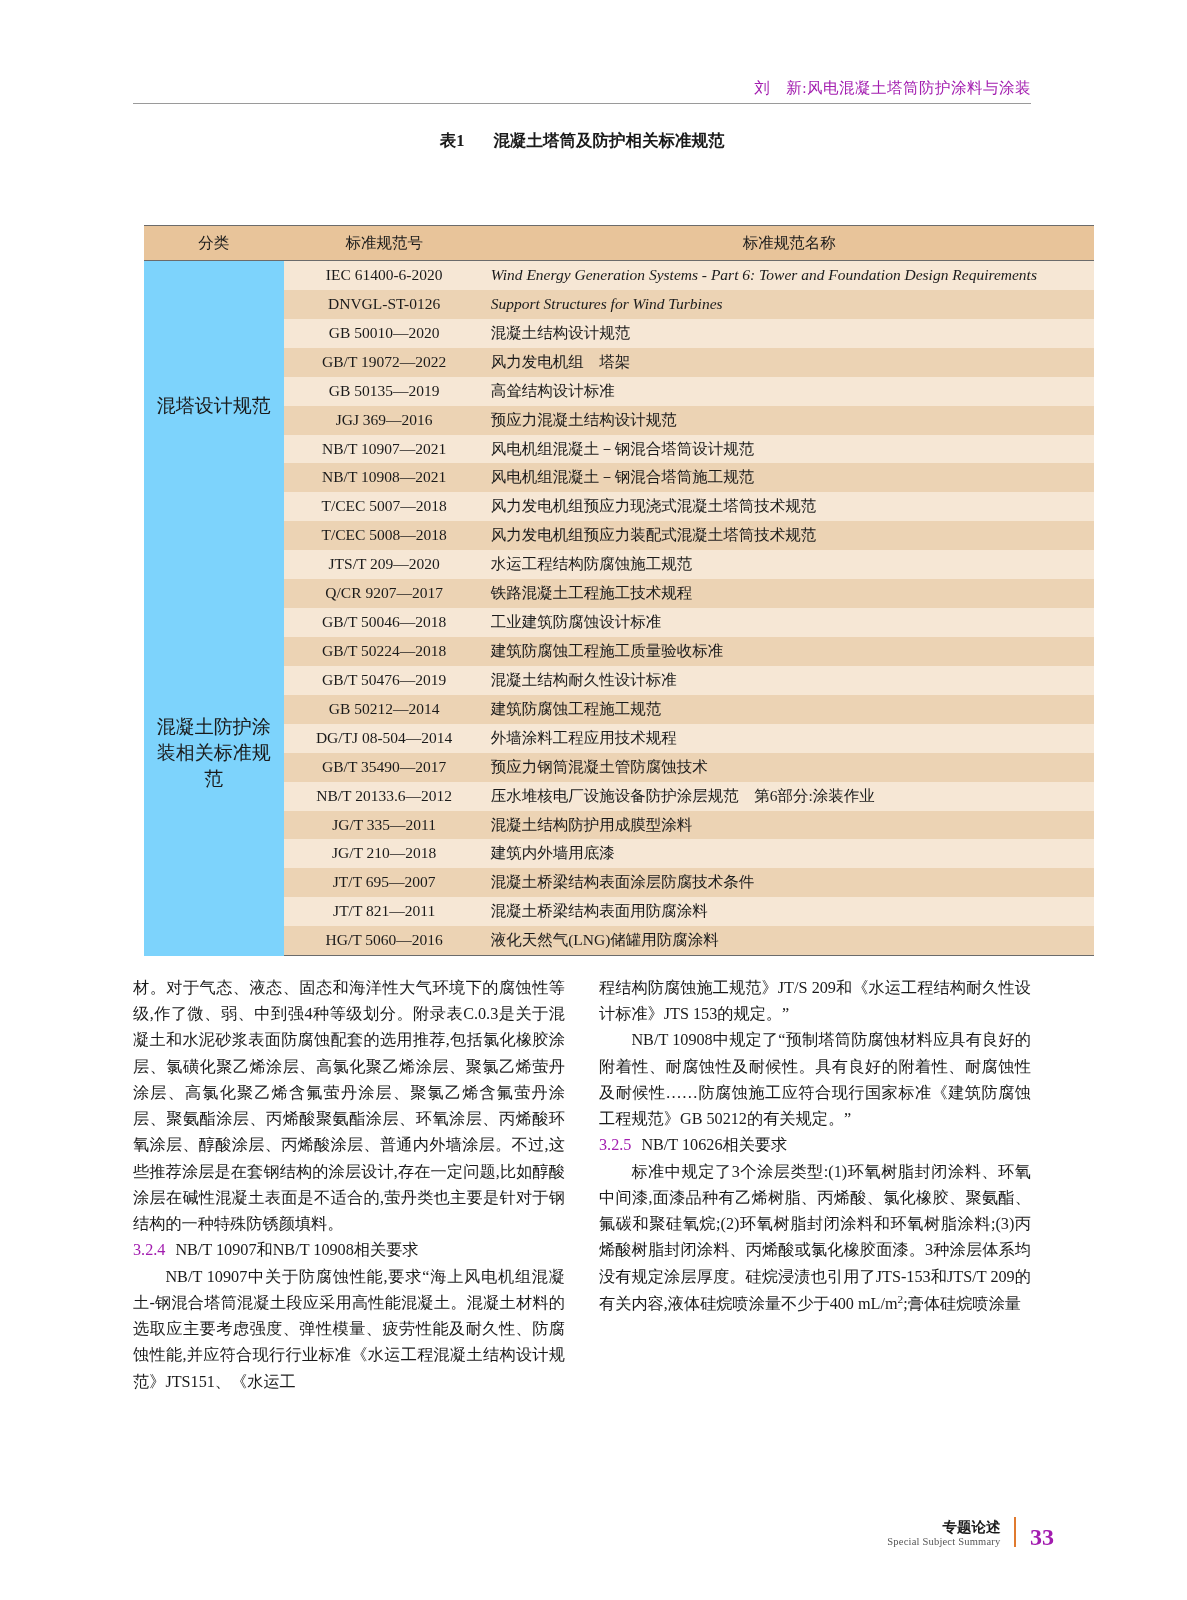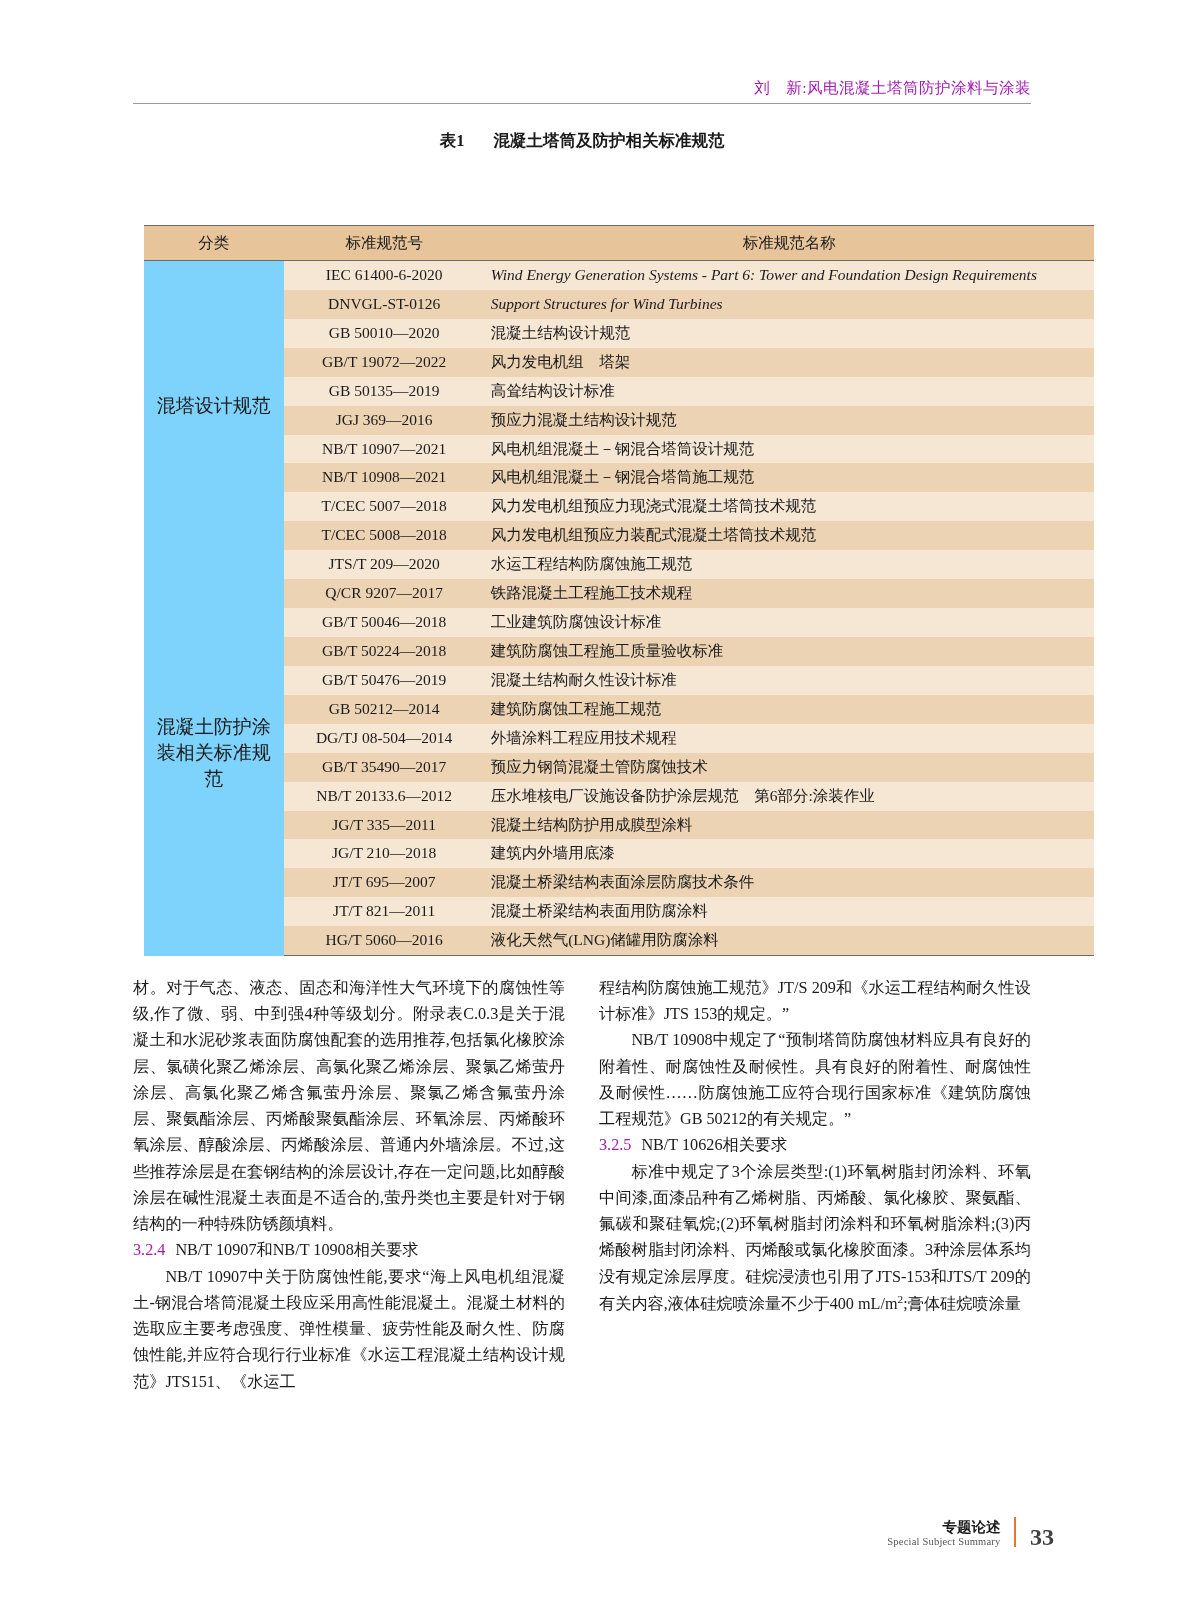--- a/index.html
+++ b/index.html
@@ -136,21 +136,21 @@
   .footer-cn { font-size: 14.5px; font-weight: bold; }
   .footer-en { font-size: 10.5px; color: #555; letter-spacing: 0.2px; }
   .footer-bar {
     width: 1.6px;
     height: 30px;
     background: #e07a2f;
     margin: 0 4px 1px 4px;
   }
   .footer-pg {
     font-size: 24px;
-    color: #404040;
+    color: #a21caf;
     font-weight: bold;
     line-height: 1;
     margin-bottom: -1px;
   }
 </style>
 </head>
 <body>
 
 <div class="page">
 

